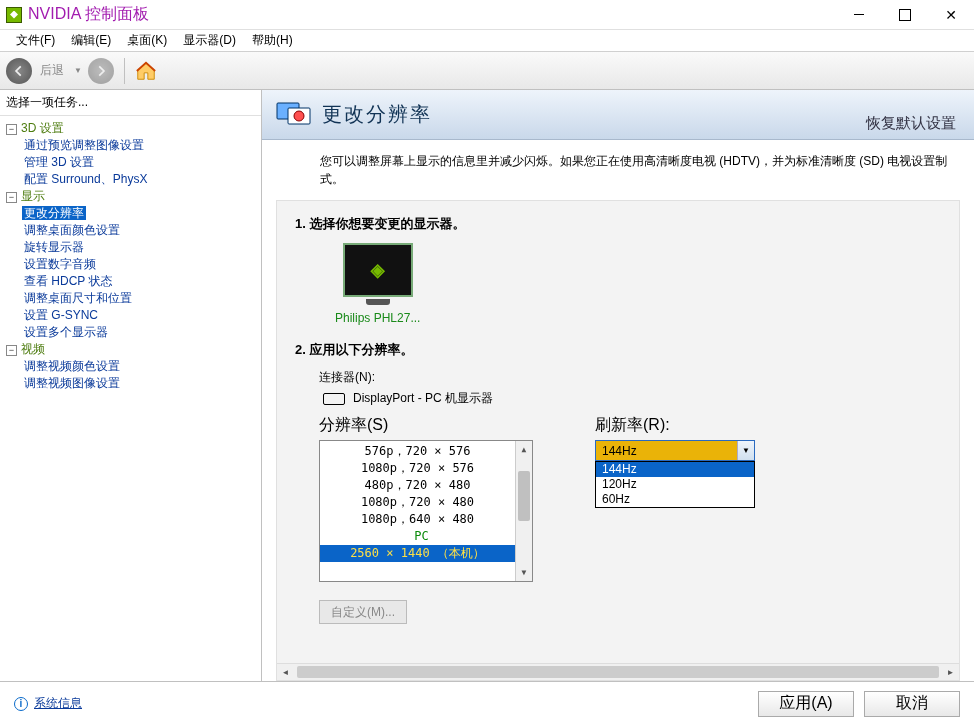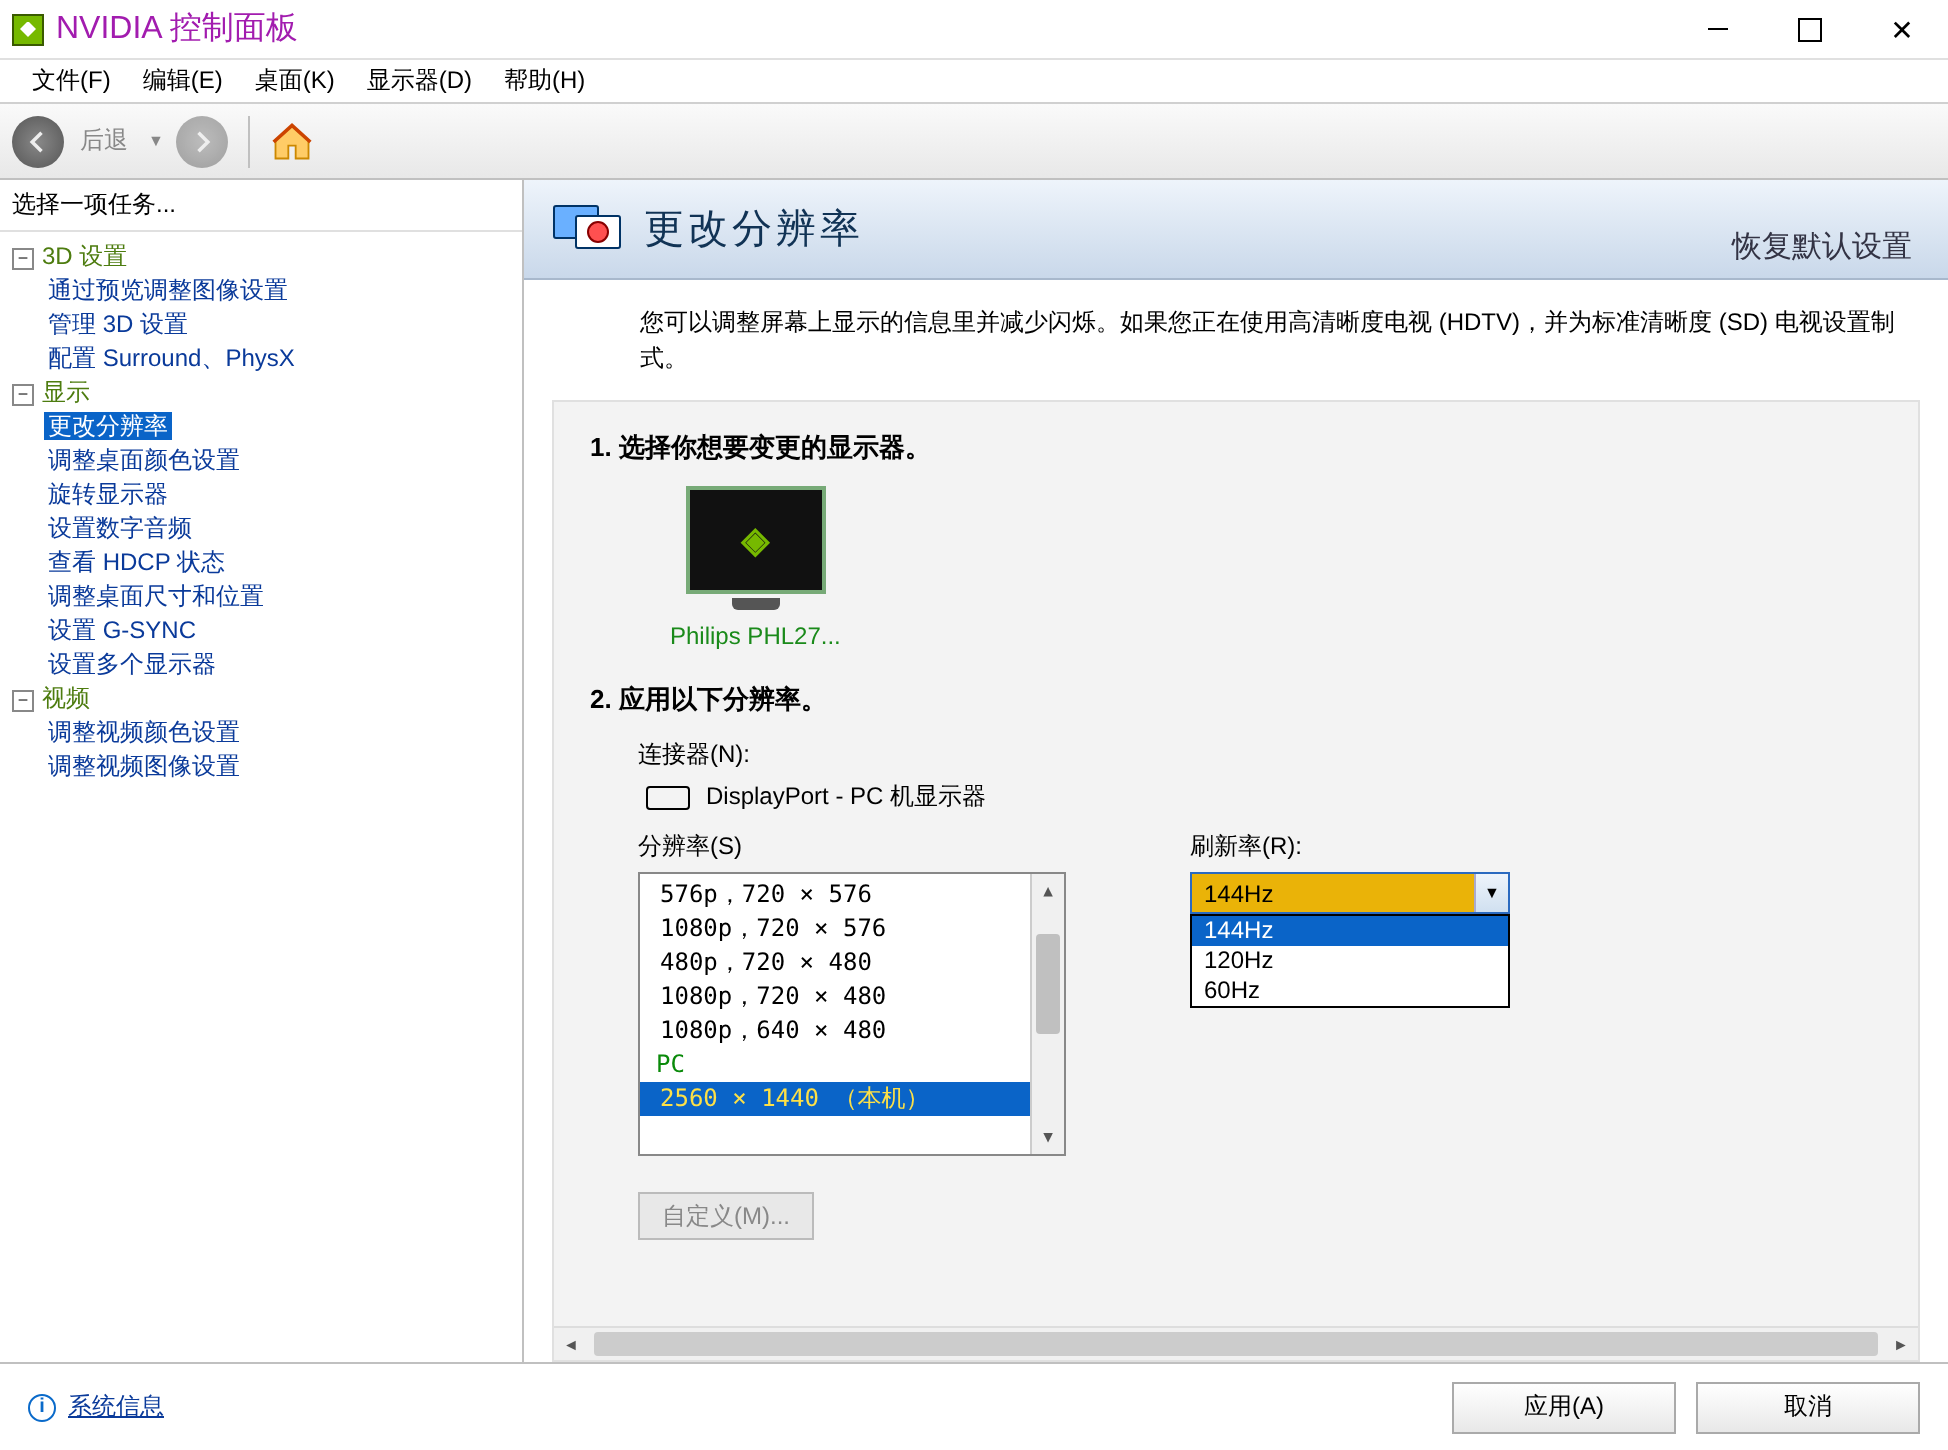--- a/index.html
+++ b/index.html
@@ -62,22 +62,22 @@
 .monitor .nv { position:absolute; top:50%; left:50%; transform:translate(-50%,-50%); color:#76b900; font-size:18px; font-weight:bold; }
 .monitor-label { margin-top: 14px; font-size: 12px; color: #1a8a1a; }
 
 .field-row { margin-left: 24px; margin-bottom: 8px; font-size: 12px; }
 .field-label { margin-bottom: 4px; }
 .connector { display:flex; align-items:center; gap:8px; margin-left: 4px; }
 .dp-icon { width:22px; height:12px; border:1.5px solid #000; border-radius:2px; }
 
 .res-refresh { display:flex; gap: 62px; margin-left: 24px; }
 .col { }
-.col-label { font-size: 12px; margin-bottom: 4px; }
-.listbox { width: 214px; height: 142px; background:#fff; border:1px solid #888; overflow:hidden; position:relative; font-family: "SimSun","NSimSun",monospace; font-size:12px; }
+.col-label { font-size: 16px; margin-bottom: 4px; }
+.listbox { width: 214px; height: 142px; background:#fff; border:1px solid #888; overflow:hidden; position:relative; font-family: "SimSun","NSimSun",monospace; font-size:12px;text-align:center; }
 .listbox .scroller { position:absolute; right:0; top:0; width:17px; height:100%; background:#f0f0f0; border-left:1px solid #ccc; }
 .listbox .scroller .thumb { position:absolute; left:2px; right:2px; top:30px; height:50px; background:#c0c0c0; border-radius:2px; }
 .listbox .scroller .arr { position:absolute; left:0; right:0; height:17px; display:flex; align-items:center; justify-content:center; font-size:8px; color:#555; }
 .listbox .scroller .arr.up { top:0; } .listbox .scroller .arr.dn { bottom:0; }
 .listbox .items { position:absolute; left:0; right:17px; top:0; padding: 2px 0; }
 .listbox .item { padding: 0 10px; line-height: 17px; white-space: nowrap; }
 .listbox .grp { color:#0a8a0a; padding-left:8px; line-height:17px; }
 .listbox .item.sel { background:#0a64c8; color:#fde047; }
 
 .combo { width: 160px; height: 21px; background:#eab308; border:1px solid #7a9ac0; display:flex; align-items:center; padding-left:6px; font-size:12px; position:relative; }
@@ -92,21 +92,21 @@
 .hscroll { position:absolute; left:0; right:0; bottom:0; height:17px; background:#f0f0f0; border-top:1px solid #ddd; }
 .hscroll .harr { position:absolute; top:0; width:17px; height:17px; display:flex; align-items:center; justify-content:center; font-size:8px; color:#555; }
 .hscroll .harr.l { left:0; } .hscroll .harr.r { right:0; }
 .hscroll .hthumb { position:absolute; top:2px; bottom:2px; left:20px; right:20px; background:#ccc; border-radius:2px; }
 
 
 .bottombar { height: 44px; border-top: 1px solid #c0c0c0; display:flex; align-items:center; padding: 0 14px; }
 .sysinfo { display:flex; align-items:center; gap:6px; color:#0a3a9a; font-size:12px; }
 .sysinfo .ico { width:14px; height:14px; border-radius:50%; border:1.5px solid #0a6aca; color:#0a6aca; font-size:10px; display:flex; align-items:center; justify-content:center; font-weight:bold; }
 .bottombar .spacer { flex:1; }
-.btn { width: 112px; height: 26px; border:1px solid #aaa; background:linear-gradient(#fff,#e8e8e8); font-size:12px; margin-left: 10px; display:flex; align-items:center; justify-content:center; }
+.btn { width: 96px; height: 26px; border:1px solid #aaa; background:linear-gradient(#fff,#e8e8e8); font-size:16px; margin-left: 10px; display:flex; align-items:center; justify-content:center; }
 </style>
 </head>
 <body>
 
 <div class="titlebar">
   <div class="app-icon"></div>
   <div class="title">NVIDIA 控制面板</div>
   <div class="win-btns">
     <div class="win-btn min"></div>
     <div class="win-btn max"></div>

